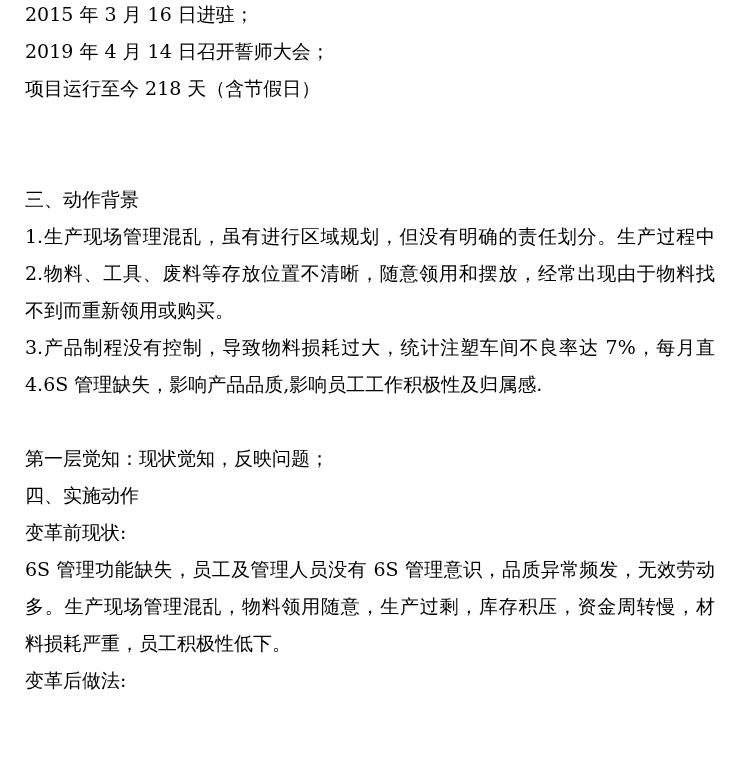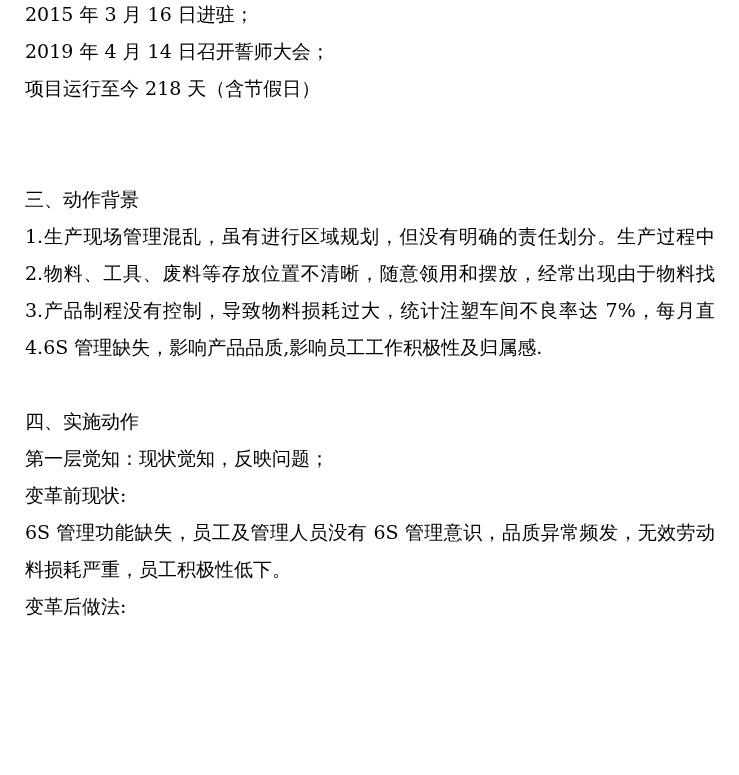--- a/index.html
+++ b/index.html
@@ -54,30 +54,32 @@
     <p class="line">项目运行至今 218 天（含节假日）</p>
 
     <div class="gap"></div>
     <div class="gap"></div>
 
     <p class="line bold">三、动作背景</p>
 
     <p class="line fill">1.生产现场管理混乱，虽有进行区域规划，但没有明确的责任划分。生产过程中</p>
 
     <p class="line fill">2.物料、工具、废料等存放位置不清晰，随意领用和摆放，经常出现由于物料找</p>
+    <p class="line">不到而重新领用或购买。</p>
 
     <p class="line fill">3.产品制程没有控制，导致物料损耗过大，统计注塑车间不良率达 7%，每月直</p>
 
     <p class="line">4.6S 管理缺失，影响产品品质,影响员工工作积极性及归属感.</p>
 
     <div class="gap"></div>
 
+    <p class="line bold">第一层觉知：现状觉知，反映问题；</p>
     <p class="line bold">四、实施动作</p>
-    <p class="line bold">第一层觉知：现状觉知，反映问题；</p>
     <p class="line bold">变革前现状:</p>
 
     <p class="line fill">6S 管理功能缺失，员工及管理人员没有 6S 管理意识，品质异常频发，无效劳动</p>
+    <p class="line fill">多。生产现场管理混乱，物料领用随意，生产过剩，库存积压，资金周转慢，材</p>
     <p class="line">料损耗严重，员工积极性低下。</p>
 
     <p class="line bold">变革后做法:</p>
 
   </div>
 </div>
 
 </body></html>

